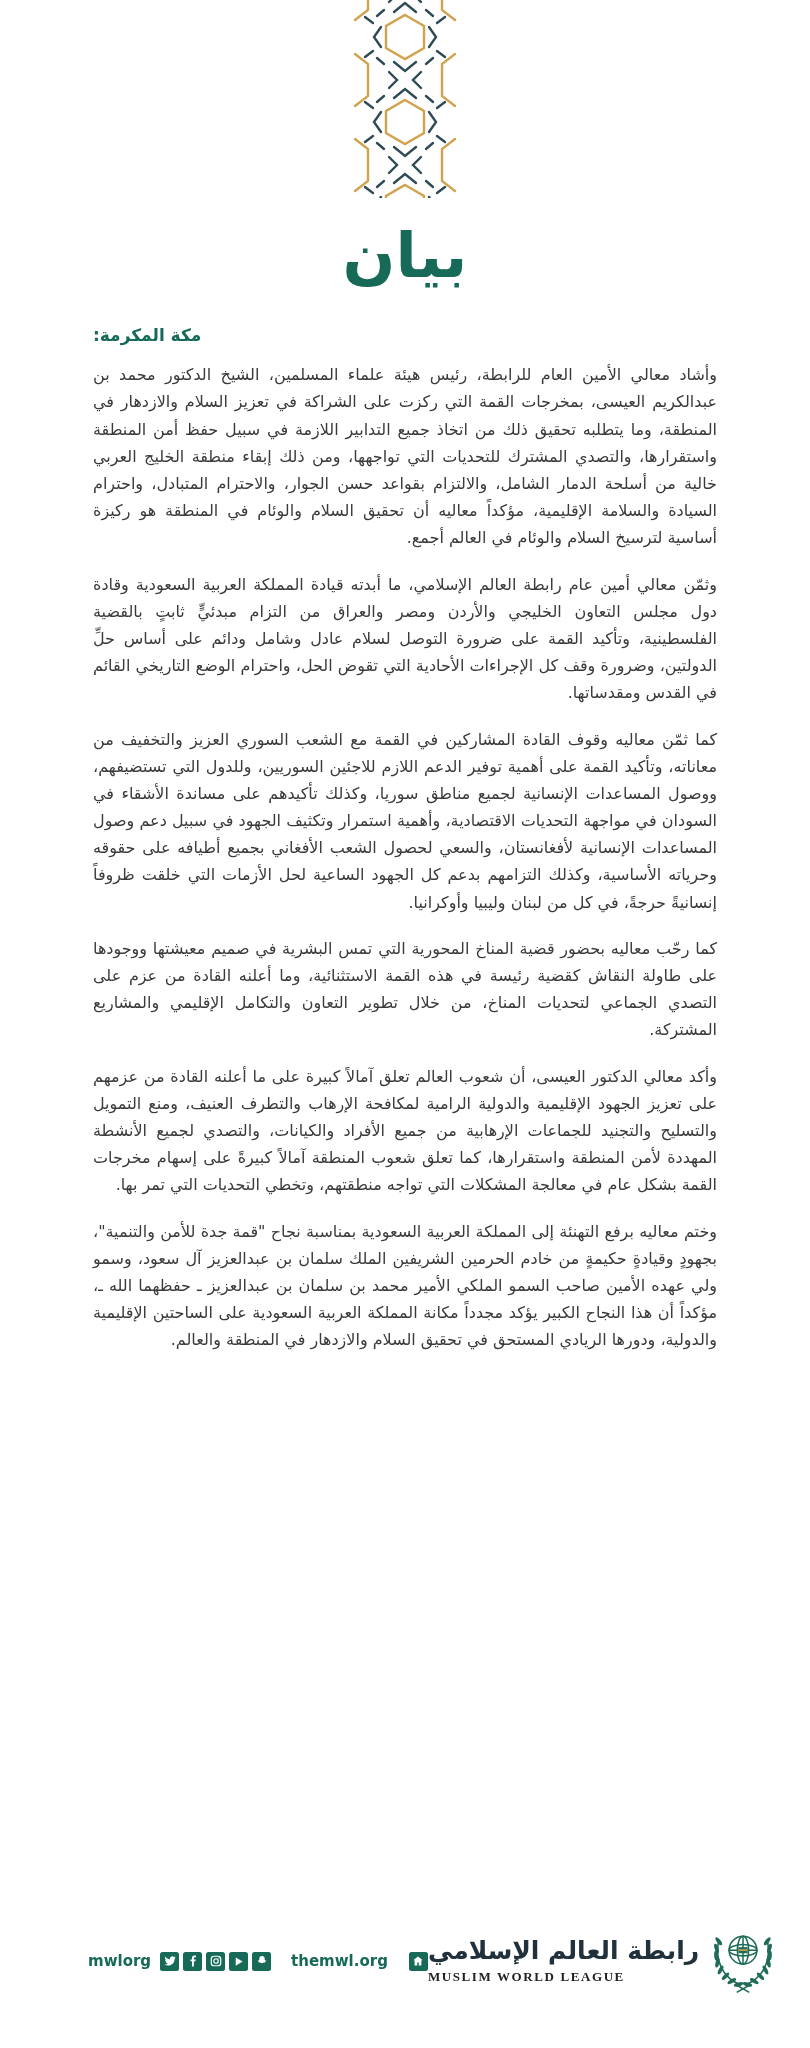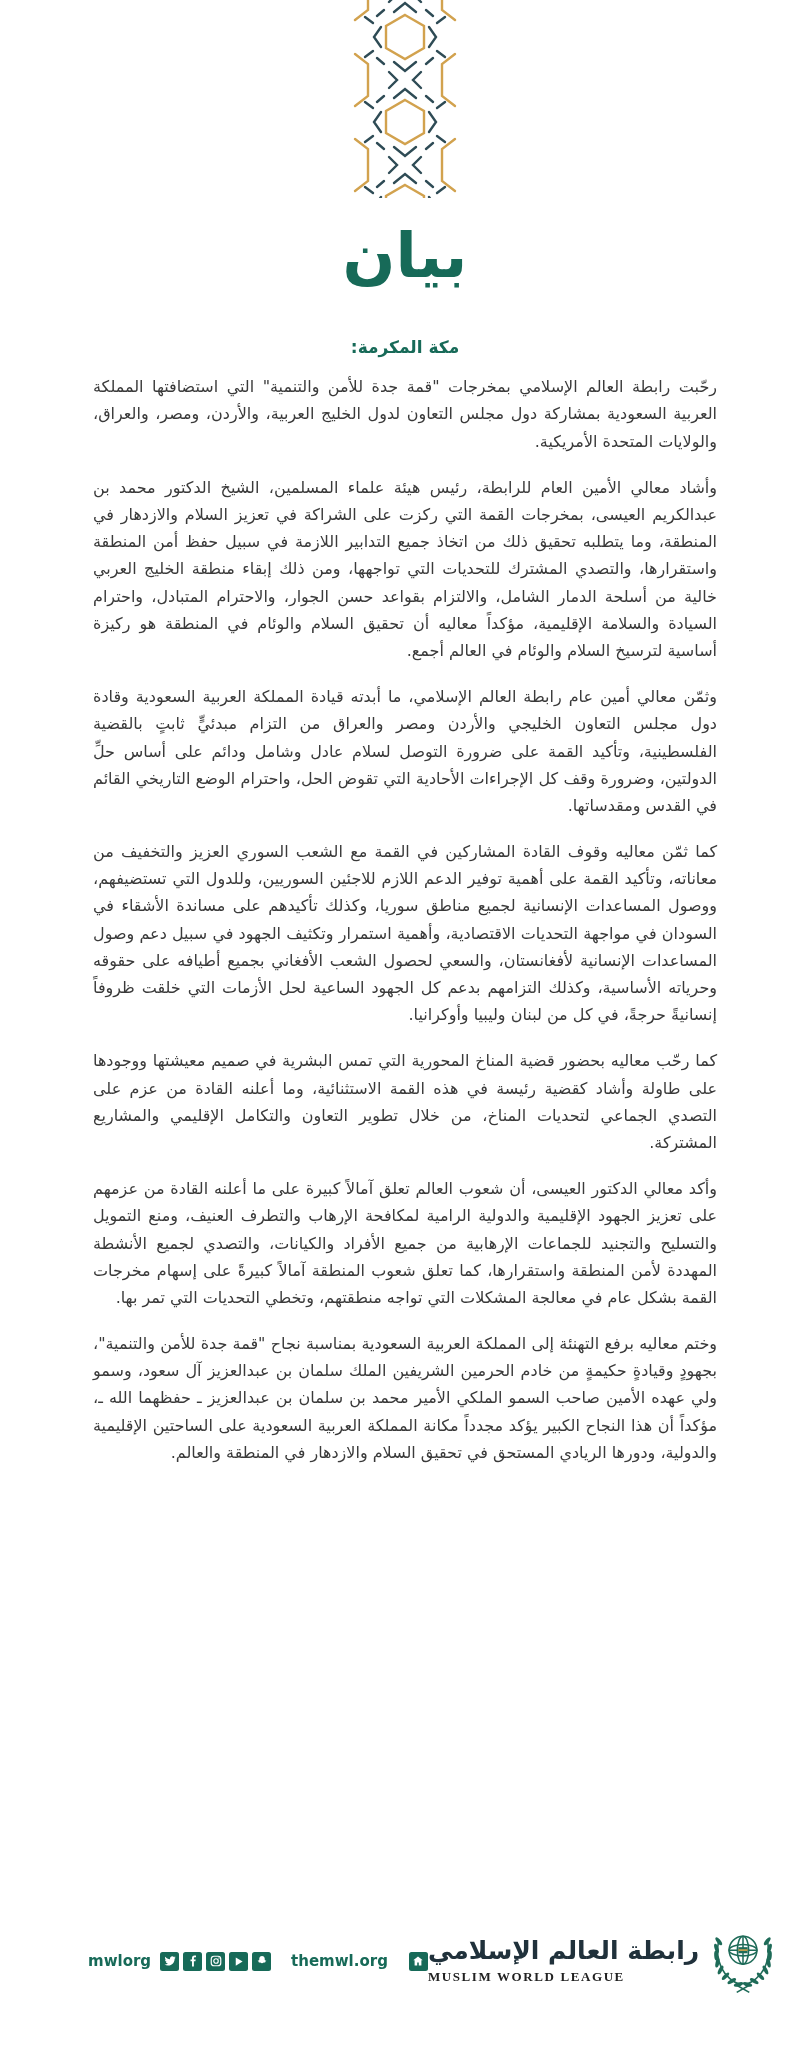--- a/index.html
+++ b/index.html
@@ -29,25 +29,25 @@
     color:#176A58;
     letter-spacing:0;
   }
   
   .content{
     direction:rtl;
     padding:0 93px;
     margin-top:30px;
   }
   .dateline{
-    margin:16px 0 16px 0;
+    margin:4px 0 16px 0;
     color:#176A58;
     font-weight:bold;
     font-size:17px;
-    text-align:center;
+    text-align:left;
   }
   .paragraphs p{
     margin:0 0 19px 0;
     color:#3A3A3A;
     font-size:16px;
     line-height:1.7;
     text-align:justify;
     text-align-last:right;
   }
   
@@ -141,25 +141,24 @@
       <use href="#hexrow" y="122"></use>
       <use href="#xrow" y="165"></use>
       <use href="#hexrow" y="207"></use>
     </svg>
     <h1 class="page-title">بيان</h1>
   </header>
 
   <main class="content">
     <p class="dateline">مكة المكرمة:</p>
     <div class="paragraphs">
-      <p>رحّبت رابطة العالم الإسلامي بمخرجات "قمة جدة للأمن والتنمية" التي استضافتها المملكة العربية السعودية بمشاركة دول مجلس التعاون لدول الخليج العربية، والأردن، ومصر، والعراق، والولايات المتحدة الأمريكية.</p>
       <p>وأشاد معالي الأمين العام للرابطة، رئيس هيئة علماء المسلمين، الشيخ الدكتور محمد بن عبدالكريم العيسى، بمخرجات القمة التي ركزت على الشراكة في تعزيز السلام والازدهار في المنطقة، وما يتطلبه تحقيق ذلك من اتخاذ جميع التدابير اللازمة في سبيل حفظ أمن المنطقة واستقرارها، والتصدي المشترك للتحديات التي تواجهها، ومن ذلك إبقاء منطقة الخليج العربي خالية من أسلحة الدمار الشامل، والالتزام بقواعد حسن الجوار، والاحترام المتبادل، واحترام السيادة والسلامة الإقليمية، مؤكداً معاليه أن تحقيق السلام والوئام في المنطقة هو ركيزة أساسية لترسيخ السلام والوئام في العالم أجمع.</p>
       <p>وثمّن معالي أمين عام رابطة العالم الإسلامي، ما أبدته قيادة المملكة العربية السعودية وقادة دول مجلس التعاون الخليجي والأردن ومصر والعراق من التزام مبدئيٍّ ثابتٍ بالقضية الفلسطينية، وتأكيد القمة على ضرورة التوصل لسلام عادل وشامل ودائم على أساس حلِّ الدولتين، وضرورة وقف كل الإجراءات الأحادية التي تقوض الحل، واحترام الوضع التاريخي القائم في القدس ومقدساتها.</p>
       <p>كما ثمّن معاليه وقوف القادة المشاركين في القمة مع الشعب السوري العزيز والتخفيف من معاناته، وتأكيد القمة على أهمية توفير الدعم اللازم للاجئين السوريين، وللدول التي تستضيفهم، ووصول المساعدات الإنسانية لجميع مناطق سوريا، وكذلك تأكيدهم على مساندة الأشقاء في السودان في مواجهة التحديات الاقتصادية، وأهمية استمرار وتكثيف الجهود في سبيل دعم وصول المساعدات الإنسانية لأفغانستان، والسعي لحصول الشعب الأفغاني بجميع أطيافه على حقوقه وحرياته الأساسية، وكذلك التزامهم بدعم كل الجهود الساعية لحل الأزمات التي خلقت ظروفاً إنسانيةً حرجةً، في كل من لبنان وليبيا وأوكرانيا.</p>
-      <p>كما رحّب معاليه بحضور قضية المناخ المحورية التي تمس البشرية في صميم معيشتها ووجودها على طاولة وأشاد كقضية رئيسة في هذه القمة الاستثنائية، وما أعلنه القادة من عزم على التصدي الجماعي لتحديات المناخ، من خلال تطوير التعاون والتكامل الإقليمي والمشاريع المشتركة.</p>
+      <p>كما رحّب معاليه بحضور قضية المناخ المحورية التي تمس البشرية في صميم معيشتها ووجودها على طاولة النقاش كقضية رئيسة في هذه القمة الاستثنائية، وما أعلنه القادة من عزم على التصدي الجماعي لتحديات المناخ، من خلال تطوير التعاون والتكامل الإقليمي والمشاريع المشتركة.</p>
       <p>وأكد معالي الدكتور العيسى، أن شعوب العالم تعلق آمالاً كبيرة على ما أعلنه القادة من عزمهم على تعزيز الجهود الإقليمية والدولية الرامية لمكافحة الإرهاب والتطرف العنيف، ومنع التمويل والتسليح والتجنيد للجماعات الإرهابية من جميع الأفراد والكيانات، والتصدي لجميع الأنشطة المهددة لأمن المنطقة واستقرارها، كما تعلق شعوب المنطقة آمالاً كبيرةً على إسهام مخرجات القمة بشكل عام في معالجة المشكلات التي تواجه منطقتهم، وتخطي التحديات التي تمر بها.</p>
       <p>وختم معاليه برفع التهنئة إلى المملكة العربية السعودية بمناسبة نجاح "قمة جدة للأمن والتنمية"، بجهودٍ وقيادةٍ حكيمةٍ من خادم الحرمين الشريفين الملك سلمان بن عبدالعزيز آل سعود، وسمو ولي عهده الأمين صاحب السمو الملكي الأمير محمد بن سلمان بن عبدالعزيز ـ حفظهما الله ـ، مؤكداً أن هذا النجاح الكبير يؤكد مجدداً مكانة المملكة العربية السعودية على الساحتين الإقليمية والدولية، ودورها الريادي المستحق في تحقيق السلام والازدهار في المنطقة والعالم.</p>
     </div>
   </main>
 
   <footer class="footer">
     <div class="footer-left">
       <span>mwlorg</span>
       <div class="social-row">
         <span class="icon-sq">

